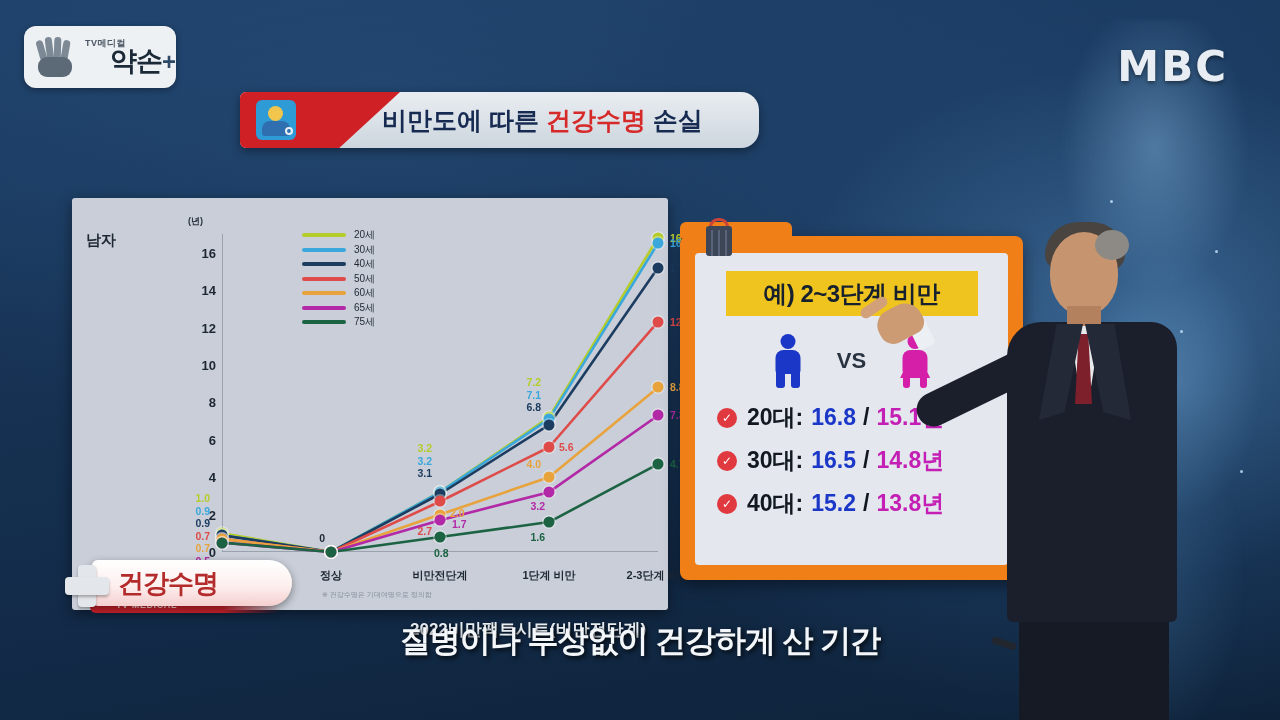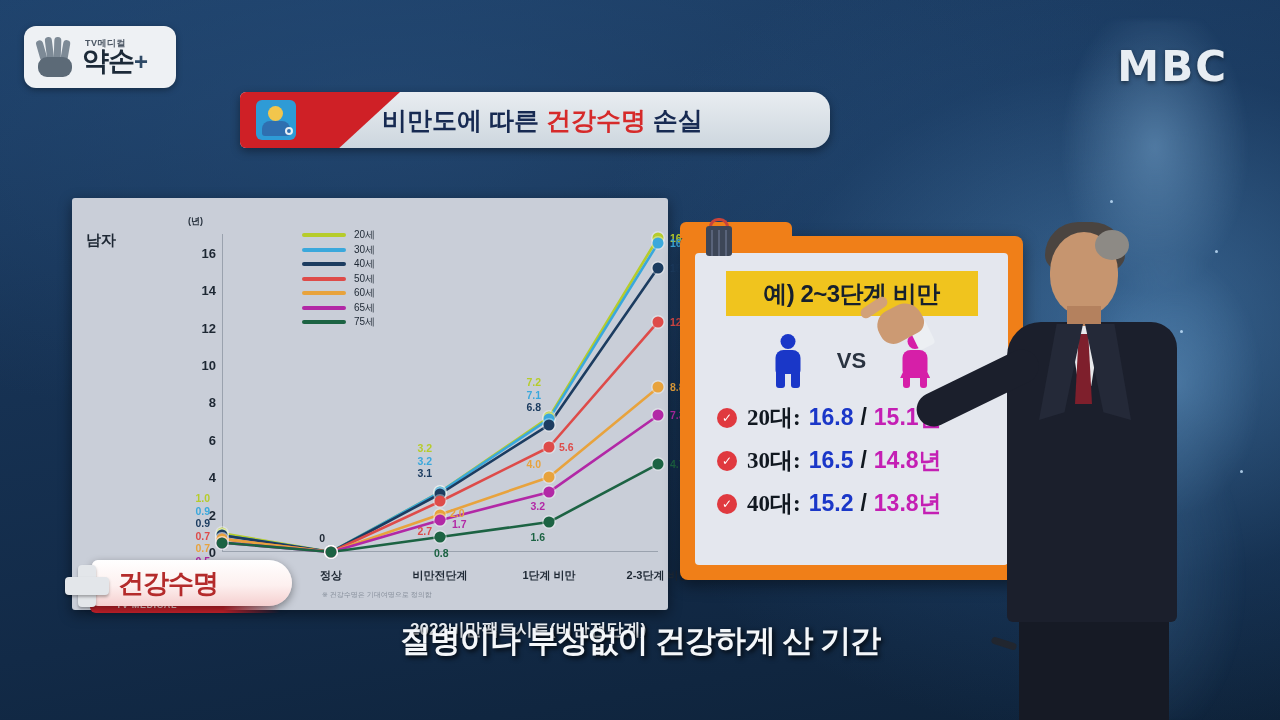--- a/index.html
+++ b/index.html
@@ -39,33 +39,33 @@
     width:48px; height:42px; flex:0 0 48px; position:relative; margin-right:2px;
   }
   #show-logo .hand .p { position:absolute; background:#7d8a96; border-radius:6px; }
   #show-logo .hand .p1 { width:7px; height:21px; left:6px;  top:4px; transform:rotate(-16deg); }
   #show-logo .hand .p2 { width:7px; height:25px; left:14px; top:1px; transform:rotate(-7deg); }
   #show-logo .hand .p3 { width:7px; height:25px; left:22px; top:1px; transform:rotate(2deg); }
   #show-logo .hand .p4 { width:7px; height:21px; left:30px; top:4px; transform:rotate(10deg); }
   #show-logo .hand .palm { width:34px; height:20px; left:6px; top:21px; border-radius:9px; background:#5c6a77; }
   #show-logo .txtwrap { display:flex; flex-direction:column; line-height:1; }
   #show-logo .small { font-size:9px; color:#4b5663; font-weight:700; letter-spacing:.5px; margin-left:3px; }
-  #show-logo .big { font-size:27px; font-weight:900; color:#1c2a38; letter-spacing:-1px; }
+  #show-logo .big { font-size:27px; font-weight:900; color:#1c2a38; letter-spacing:-1px;margin-left:28px; }
   #show-logo .plus { color:#2f4a66; font-size:24px; }
 
   #mbc-logo {
     position:absolute; right:52px; top:42px;
     font-size:42px; font-weight:900; letter-spacing:2px;
     color:#e7edf3; text-shadow:0 2px 4px rgba(0,0,0,.45);
     font-family:"DejaVu Sans", sans-serif;
   }
 
   
   #title-banner {
-    position:absolute; left:240px; top:92px; width:590px; height:56px;
+    position:absolute; left:240px; top:92px; width:519px; height:56px;
     background:linear-gradient(180deg,#e9edf1 0%, #cdd6de 100%);
     border-radius:6px 18px 18px 6px;
     box-shadow:0 3px 10px rgba(0,0,0,.4);
     display:flex; align-items:center; overflow:hidden;
   }
   #title-banner .redwedge {
     position:absolute; left:0; top:0; height:100%; width:160px;
     background:#cf2026;
     clip-path: polygon(0 0, 100% 0, 62% 100%, 0 100%);
   }
@@ -148,21 +148,21 @@
   .person .pl.l { left:3px; } .person .pl.r { right:3px; }
   .person.f .skirt { position:absolute; left:50%; transform:translateX(-50%); top:30px; width:30px; height:14px; clip-path:polygon(22% 0, 78% 0, 100% 100%, 0 100%); }
   #vs-text { font-size:22px; font-weight:900; color:#2a3340; }
 
   .stat-row { display:flex; align-items:center; margin-top:12px; padding-left:6px; }
   .stat-row .chk {
     width:20px; height:20px; border-radius:50%; background:#e0393f;
     display:flex; align-items:center; justify-content:center; margin-right:10px; flex:0 0 20px;
   }
   .stat-row .chk span { color:#fff; font-size:12px; font-weight:900; line-height:1; }
-  .stat-row .age { font-size:23px; font-weight:900; color:#111820;font-family:Liberation Serif, serif; }
+  .stat-row .age { font-size:23px; font-weight:900; color:#111820; }
   .stat-row .m { font-size:23px; font-weight:900; color:#1a37c8; margin-left:8px; }
   .stat-row .sep { font-size:23px; font-weight:900; color:#111820; margin:0 7px; }
   .stat-row .f { font-size:23px; font-weight:900; color:#c41fb4; }
 
   
   #presenter { position:absolute; left:955px; top:210px; width:260px; height:510px; }
   #presenter .head { position:absolute; left:95px; top:22px; width:68px; height:84px; border-radius:34px/40px; background:#c6956f; }
   #presenter .hair { position:absolute; left:90px; top:12px; width:80px; height:48px; border-radius:40px 40px 18px 18px; background:#4a4440; }
   #presenter .hair2 { position:absolute; left:140px; top:20px; width:34px; height:30px; border-radius:50%; background:#8d8a85; }
   #presenter .neck { position:absolute; left:112px; top:96px; width:34px; height:26px; background:#b4815e; }

